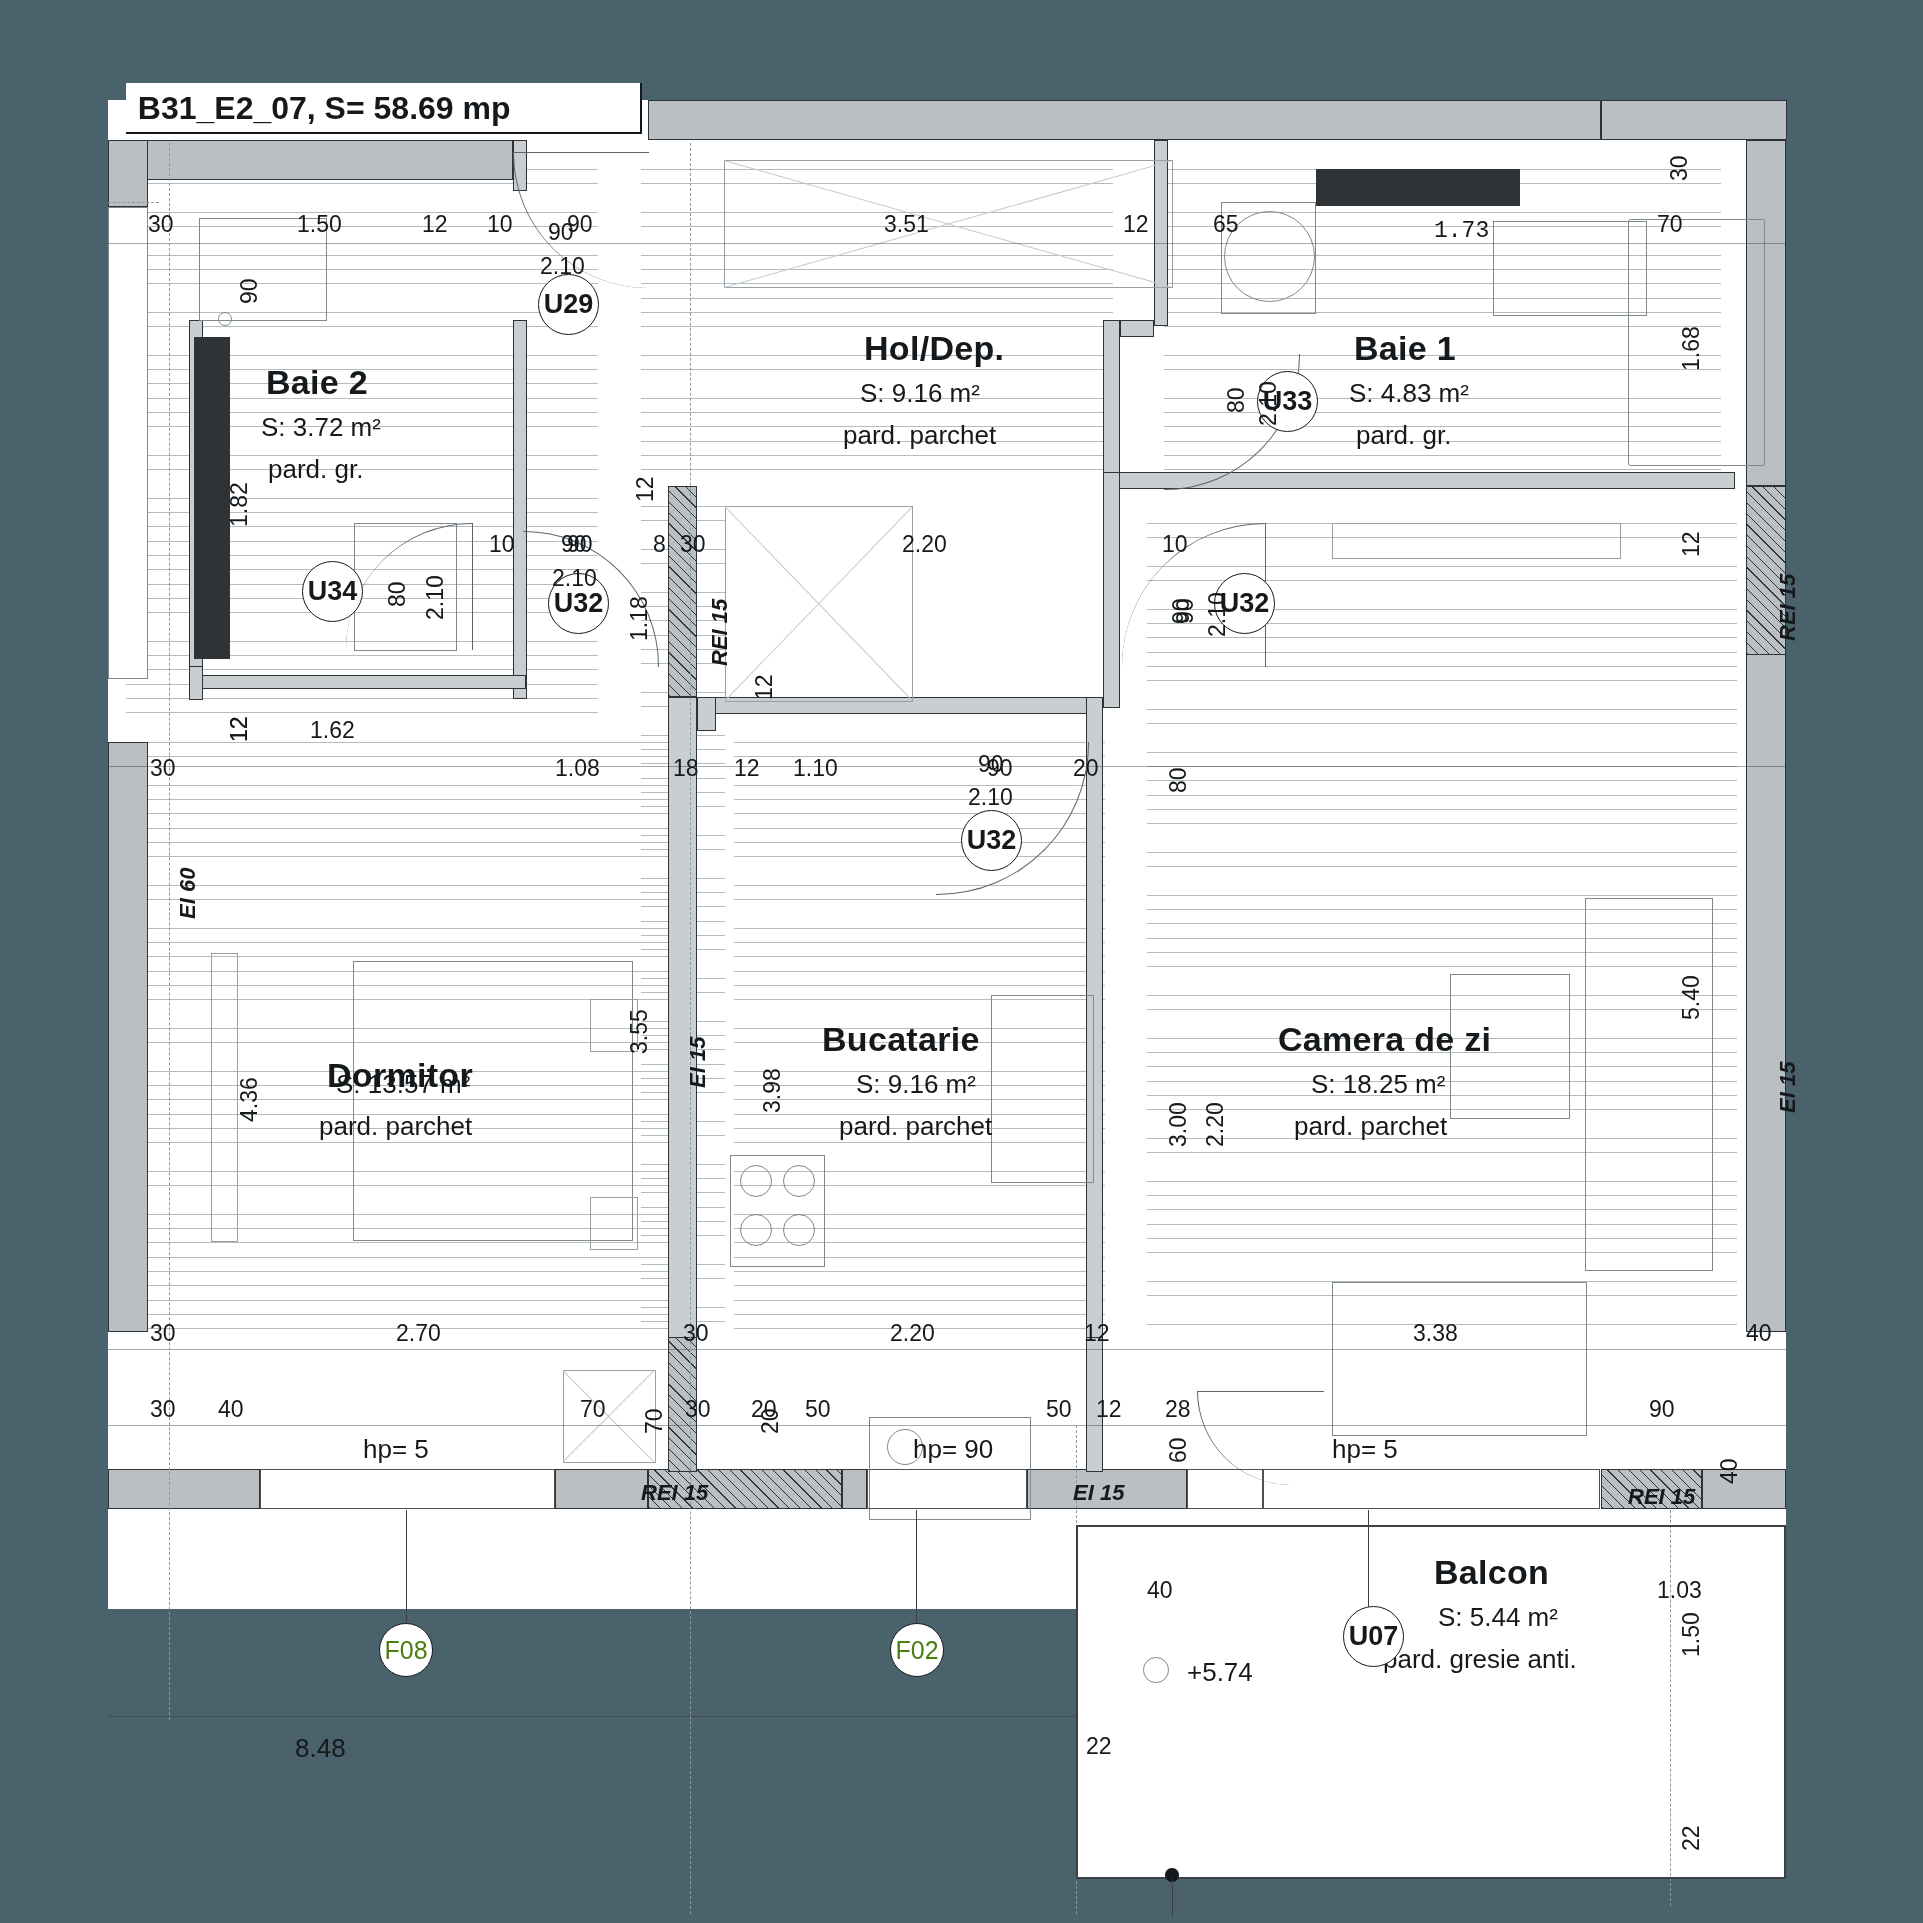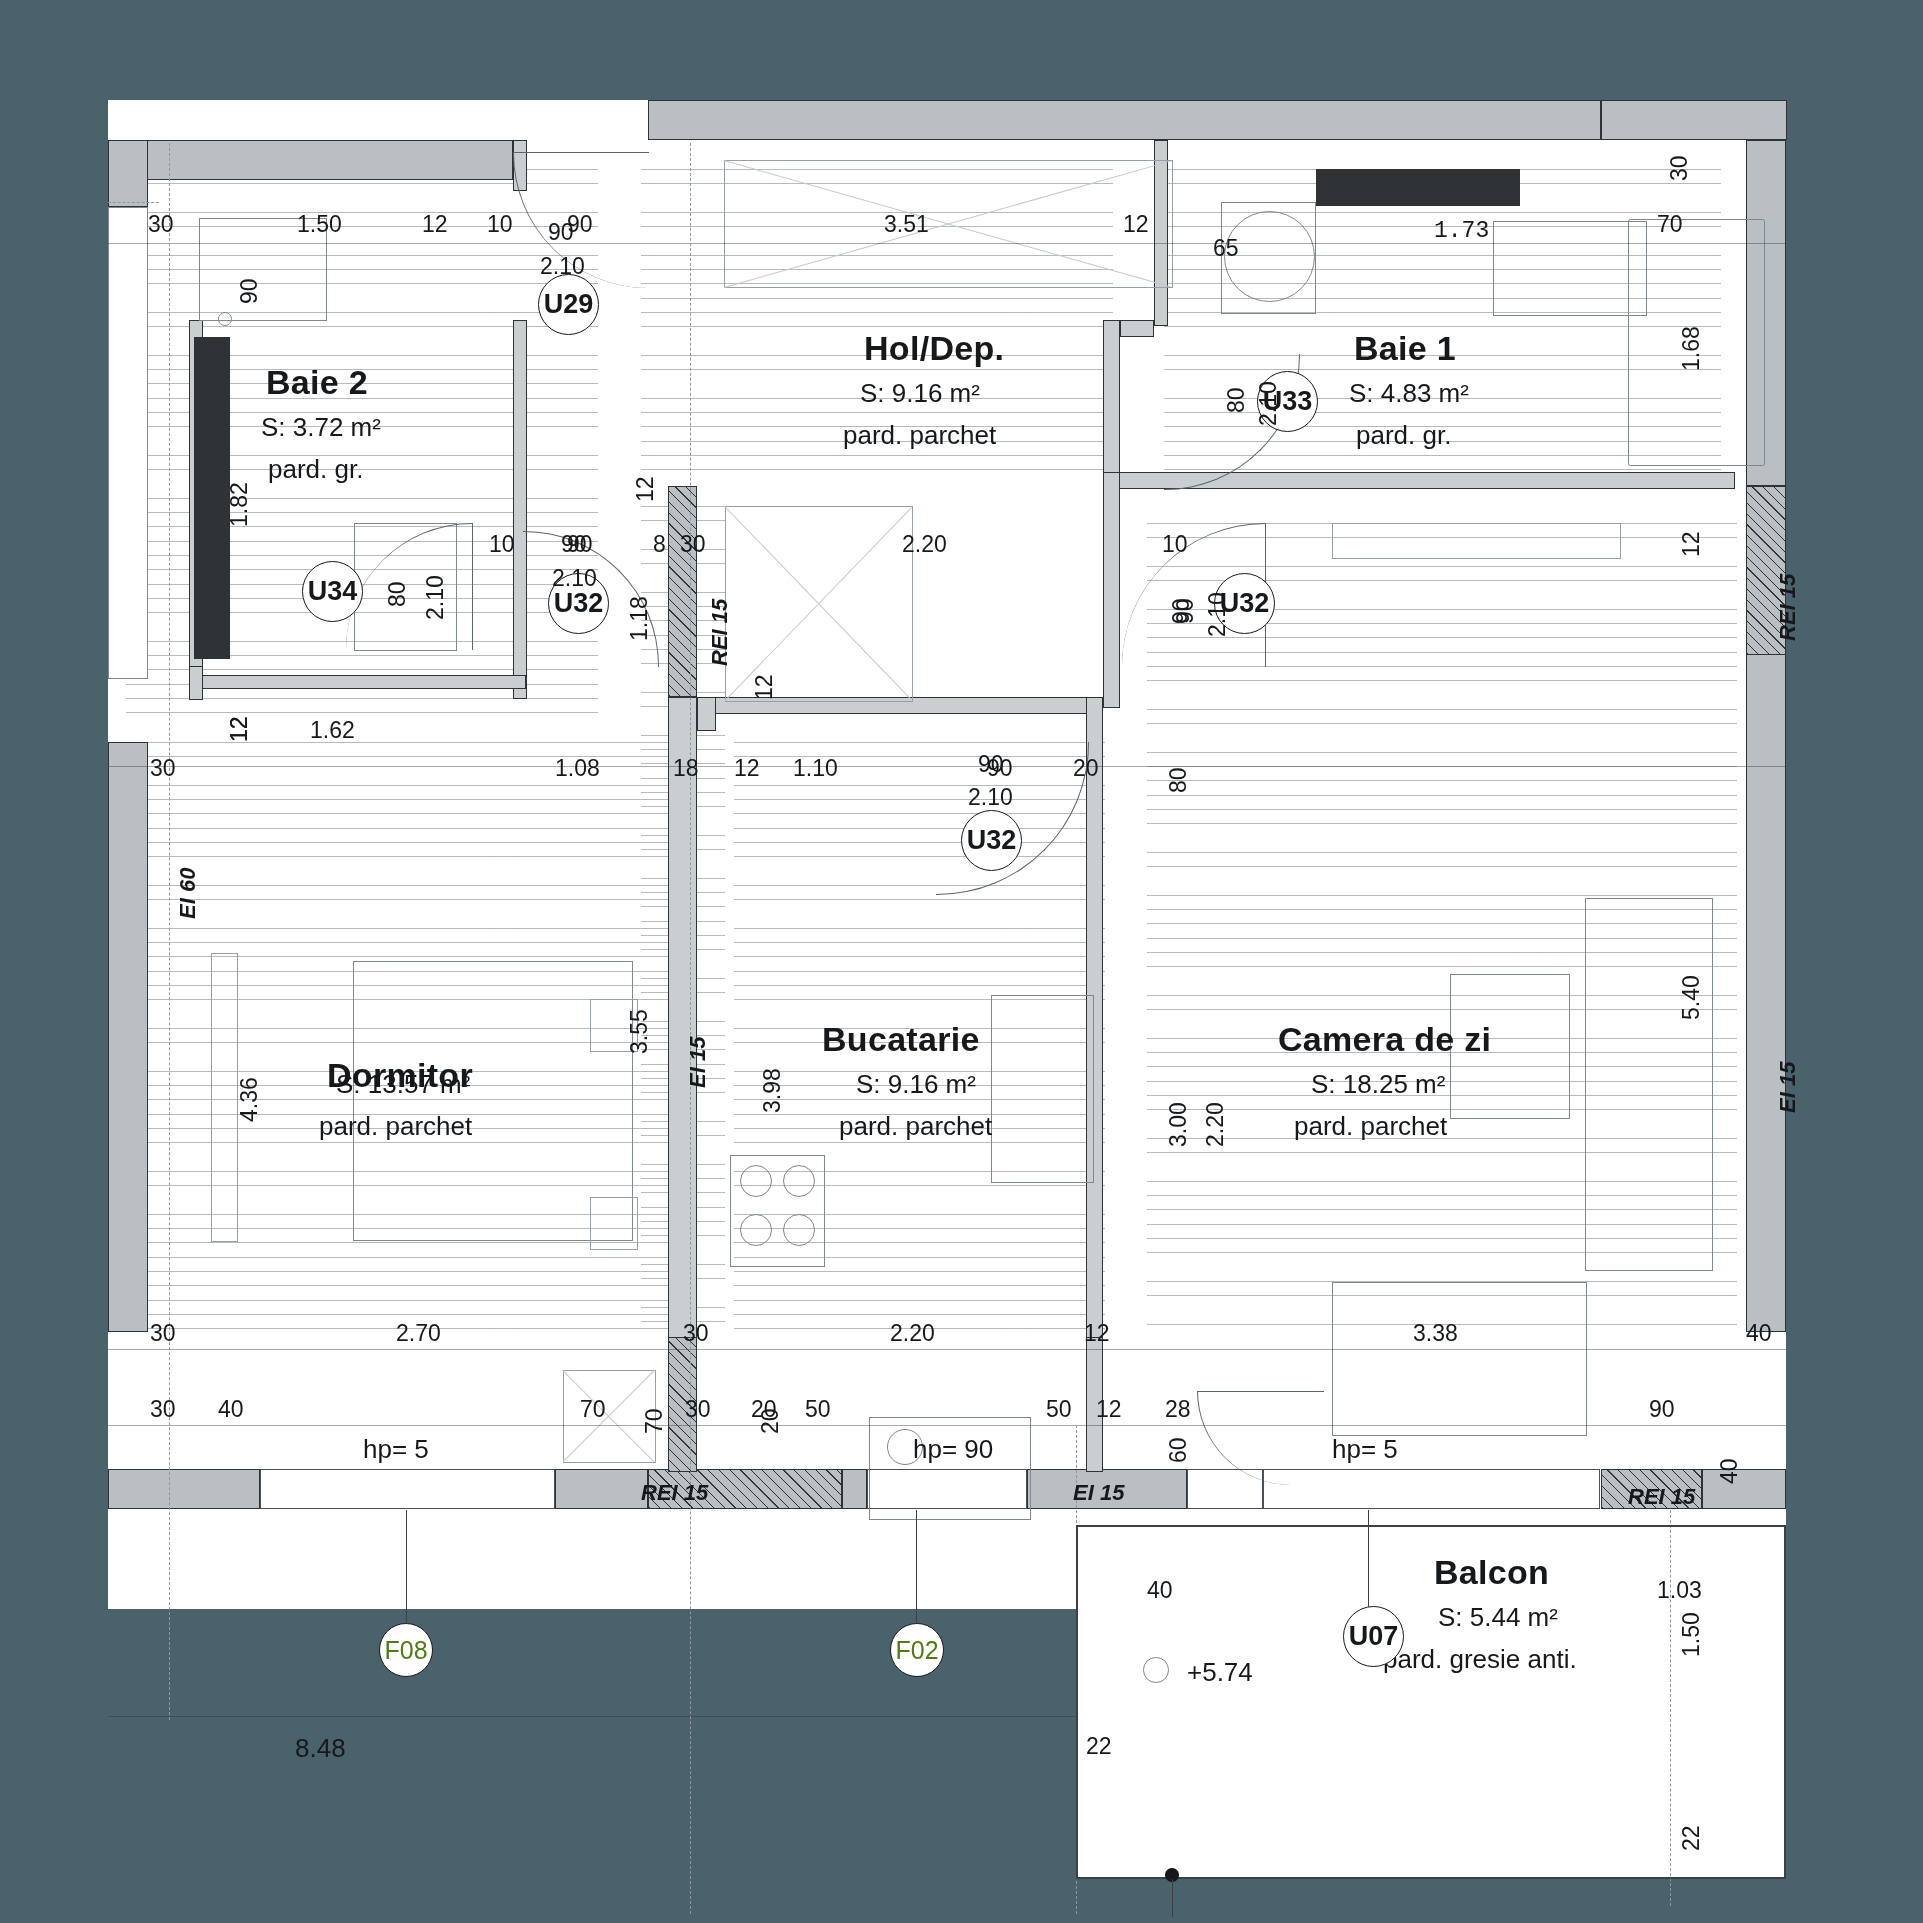--- a/index.html
+++ b/index.html
@@ -218,20 +218,23 @@
   <div class="ln dk" style="left:108px;top:1349px;width:1678px;height:0.8px;opacity:.45;"></div>
   <div class="ln dk" style="left:108px;top:1425px;width:1678px;height:0.8px;opacity:.45;"></div>
   <div class="ln dk" style="left:108px;top:1716px;width:968px;height:0.8px;opacity:.6;"></div>
 
   <div class="dash-v" style="left:169px;top:143px;height:1577px;"></div>
   <div class="dash-v" style="left:690px;top:143px;height:1771px;"></div>
   <div class="dash-v" style="left:1076px;top:1425px;height:489px;"></div>
   <div class="dash-v" style="left:1670px;top:1510px;height:396px;"></div>
   <div class="dash-h" style="left:108px;top:202px;width:51px;"></div>
 
+  <div id="title-box">
+    <div class="t title bold">B31_E2_07, S= 58.69 mp</div>
+  </div>
 
   <div class="t roomname" style="left:266px;top:363px;">Baie 2</div>
   <div class="t roominfo" style="left:261px;top:412px;">S: 3.72 m²</div>
   <div class="t roominfo" style="left:268px;top:454px;">pard. gr.</div>
 
   <div class="t roomname" style="left:864px;top:329px;">Hol/Dep.</div>
   <div class="t roominfo" style="left:860px;top:378px;">S: 9.16 m²</div>
   <div class="t roominfo" style="left:843px;top:420px;">pard. parchet</div>
 
   <div class="t roomname" style="left:1354px;top:329px;">Baie 1</div>
@@ -301,21 +304,21 @@
   <div class="t roominfo" style="left:913px;top:1434px;">hp= 90</div>
   <div class="t roominfo" style="left:1332px;top:1434px;">hp= 5</div>
 
   <div class="t dim" style="left:148px;top:211px;">30</div>
   <div class="t dim" style="left:297px;top:211px;">1.50</div>
   <div class="t dim" style="left:422px;top:211px;">12</div>
   <div class="t dim" style="left:487px;top:211px;">10</div>
   <div class="t dim" style="left:567px;top:211px;">90</div>
   <div class="t dim" style="left:884px;top:211px;">3.51</div>
   <div class="t dim" style="left:1123px;top:211px;">12</div>
-  <div class="t dim" style="left:1213px;top:211px;margin-top:24px;">65</div>
+  <div class="t dim" style="left:1213px;top:211px;">65</div>
   <div class="t dim" style="left:1434px;top:218px;font-family:Liberation Mono, monospace;">1.73</div>
   <div class="t dim" style="left:1657px;top:211px;">70</div>
   <div class="t dim rot" style="left:1666px;top:181px;">30</div>
 
   <div class="t dim rot" style="left:236px;top:304px;">90</div>
   <div class="t dim rot" style="left:226px;top:527px;">1.82</div>
   <div class="t dim rot" style="left:226px;top:742px;">12</div>
   <div class="t dim rot" style="left:236px;top:1122px;">4.36</div>
 
   <div class="t dim rot" style="left:1678px;top:371px;">1.68</div>

